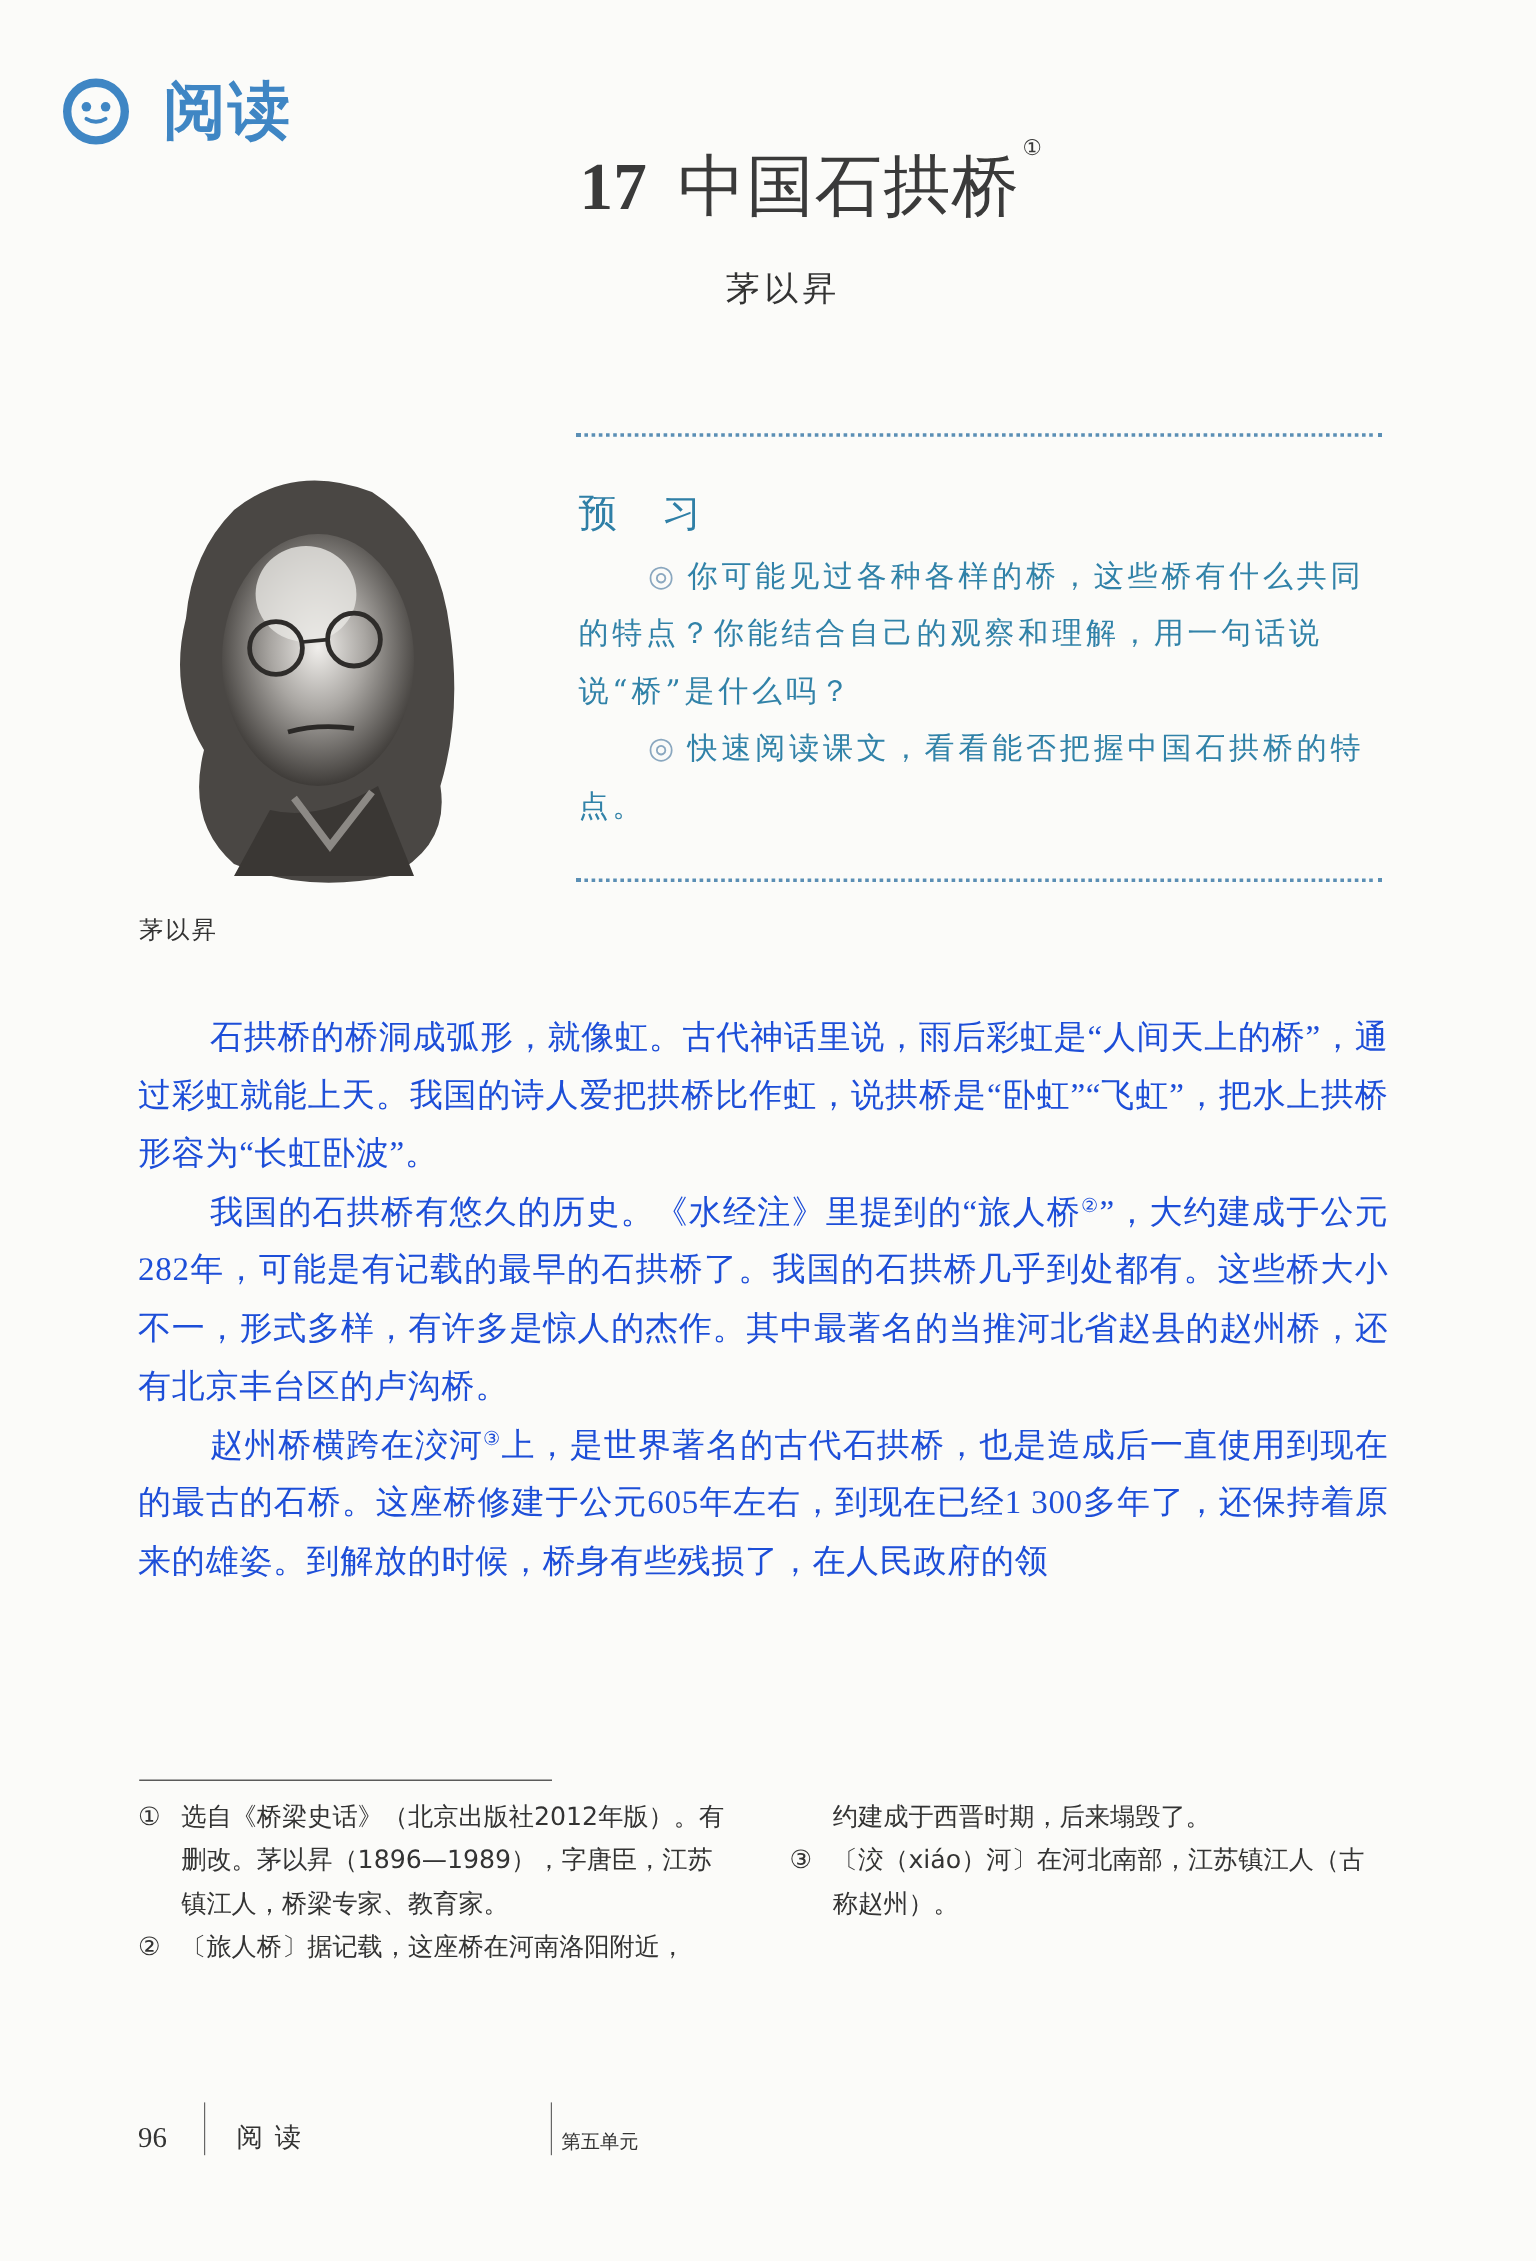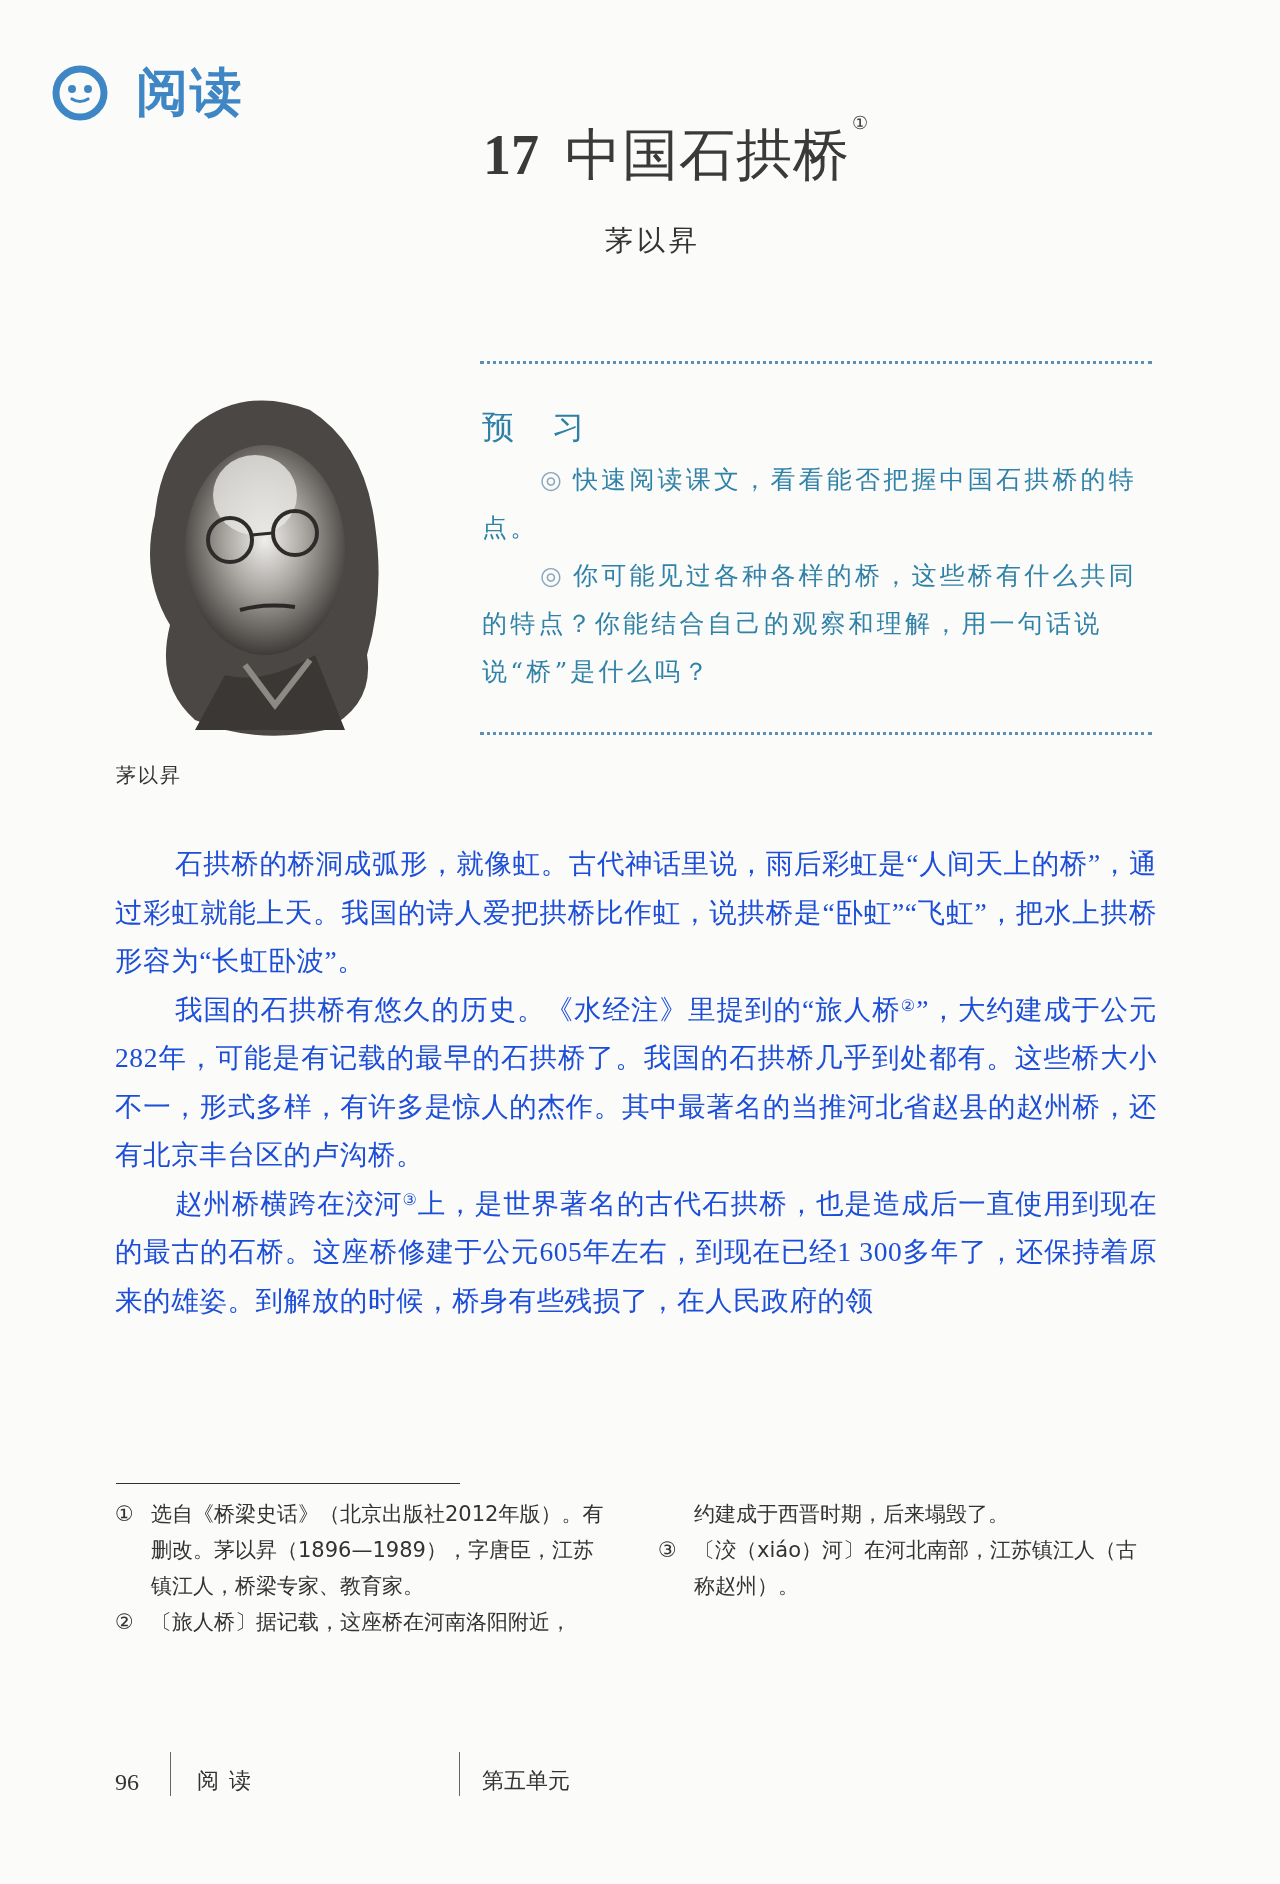--- a/index.html
+++ b/index.html
@@ -94,21 +94,21 @@
   .fn-cont { padding-left: 36px; }
   .page-footer {
     position: absolute; left: 115px; top: 1752px;
     display: flex; align-items: flex-end;
     font-size: 24px; color: #333;
     font-family: "Liberation Serif", serif;
   }
   .page-number { width: 55px; }
   .vbar { width: 0; height: 44px; border-left: 1.5px solid #666; }
   .footer-section { margin-left: 26px; letter-spacing: 10px; width: 262px; font-family: "DejaVu Serif", serif; font-size: 22px; }
-  .footer-unit { margin-left: 22px; font-family: Liberation Serif, serif; font-size: 22px; }
+  .footer-unit { margin-left: 8px; font-family: Liberation Serif, serif; font-size: 16px; }
 </style>
 </head>
 <body>
 
 <div class="section-header">
   <svg class="smiley" viewBox="0 0 56 56">
     <circle cx="28" cy="28" r="24" fill="none" stroke="#3f86c4" stroke-width="7"></circle>
     <circle cx="20" cy="24" r="4" fill="#3f86c4"></circle>
     <circle cx="36" cy="24" r="4" fill="#3f86c4"></circle>
     <path d="M20 34 Q28 39 36 34" stroke="#3f86c4" stroke-width="3.2" fill="none" stroke-linecap="round"></path>
@@ -138,22 +138,22 @@
   <path d="M105 225 Q130 218 160 222" stroke="#2b2927" stroke-width="4" fill="none"></path>
   <path d="M90 290 Q130 300 180 270 L210 345 L60 345 Z" fill="#3a3734"></path>
   <path d="M110 280 L140 320 L175 275" stroke="#8c8985" stroke-width="6" fill="none"></path>
 </svg>
 <div class="portrait-caption">茅以昇</div>
 
 <div class="preview-box">
   <div class="dotted top"></div>
   <div class="preview-heading">预 习</div>
   <div class="preview-text">
+    <p><span class="bullet">◎</span><span>你可能见过各种各样的桥，这些桥有什么共同的特点？你能结合自己的观察和理解，用一句话说说“桥”是什么吗？</span></p>
     <p><span class="bullet">◎</span><span>快速阅读课文，看看能否把握中国石拱桥的特点。</span></p>
-    <p><span class="bullet">◎</span><span>你可能见过各种各样的桥，这些桥有什么共同的特点？你能结合自己的观察和理解，用一句话说说“桥”是什么吗？</span></p>
   </div>
   <div class="dotted bottom"></div>
 </div>
 
 <div class="body-text">
   <p>石拱桥的桥洞成弧形，就像虹。古代神话里说，雨后彩虹是“人间天上的桥”，通过彩虹就能上天。我国的诗人爱把拱桥比作虹，说拱桥是“卧虹”“飞虹”，把水上拱桥形容为“长虹卧波”。</p>
   <p><span>我国的石拱桥有悠久的历史。《水经注》里提到的“旅人桥</span><span class="sup">②</span><span>”，大约建成于公元282年，可能是有记载的最早的石拱桥了。我国的石拱桥几乎到处都有。这些桥大小不一，形式多样，有许多是惊人的杰作。其中最著名的当推河北省赵县的赵州桥，还有北京丰台区的卢沟桥。</span></p>
   <p><span>赵州桥横跨在洨河</span><span class="sup">③</span><span>上，是世界著名的古代石拱桥，也是造成后一直使用到现在的最古的石桥。这座桥修建于公元605年左右，到现在已经1 300多年了，还保持着原来的雄姿。到解放的时候，桥身有些残损了，在人民政府的领</span></p>
 </div>
 

